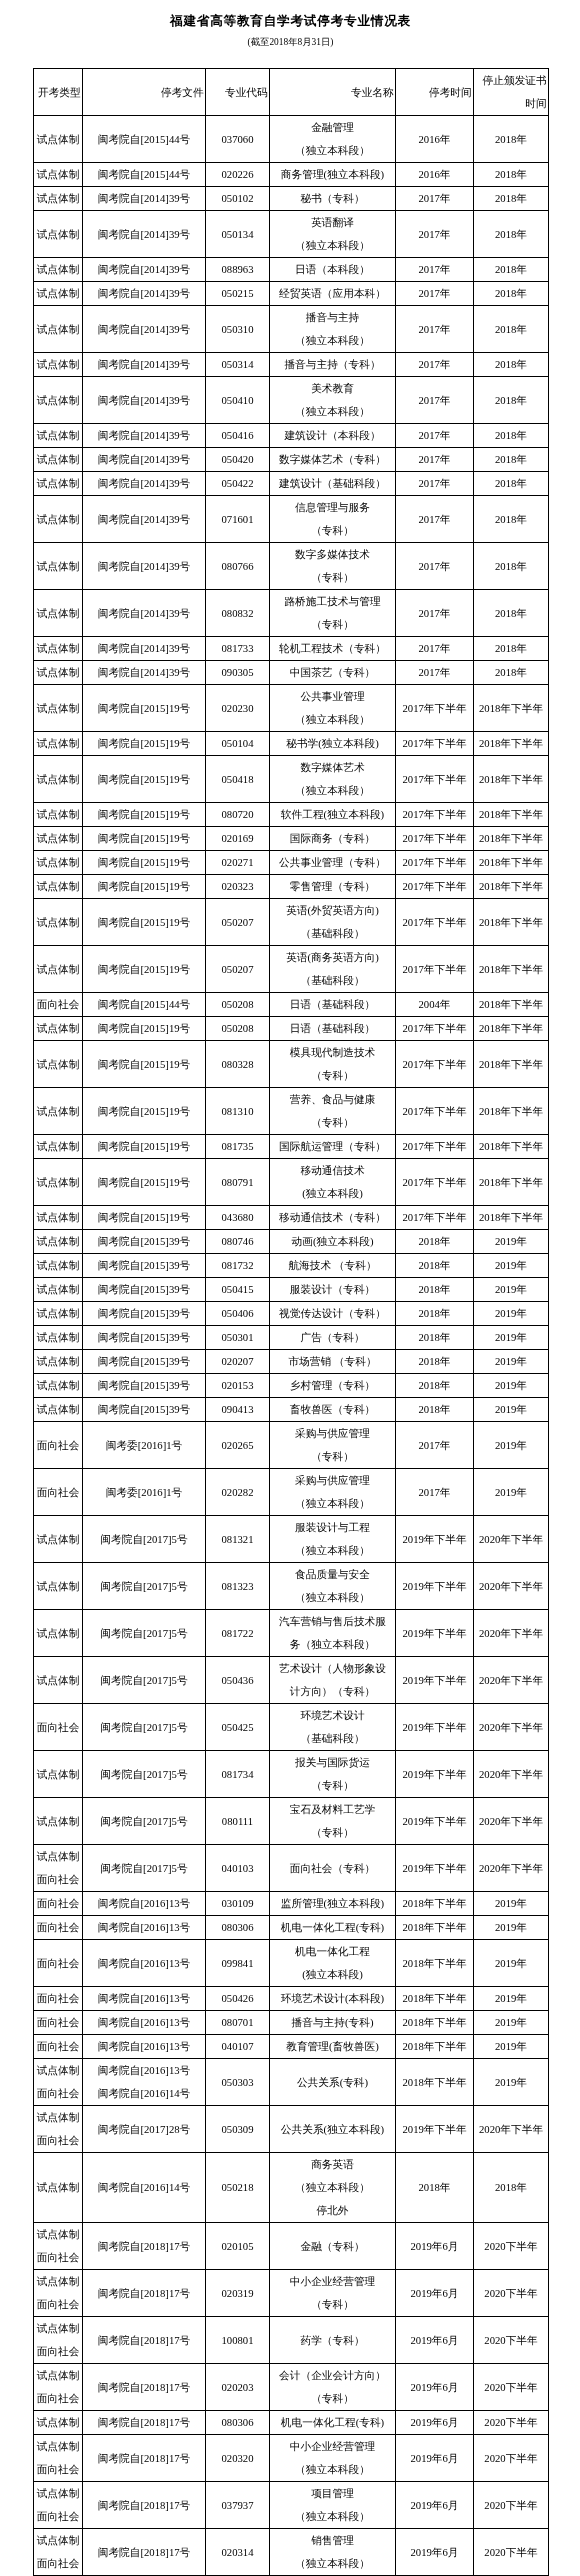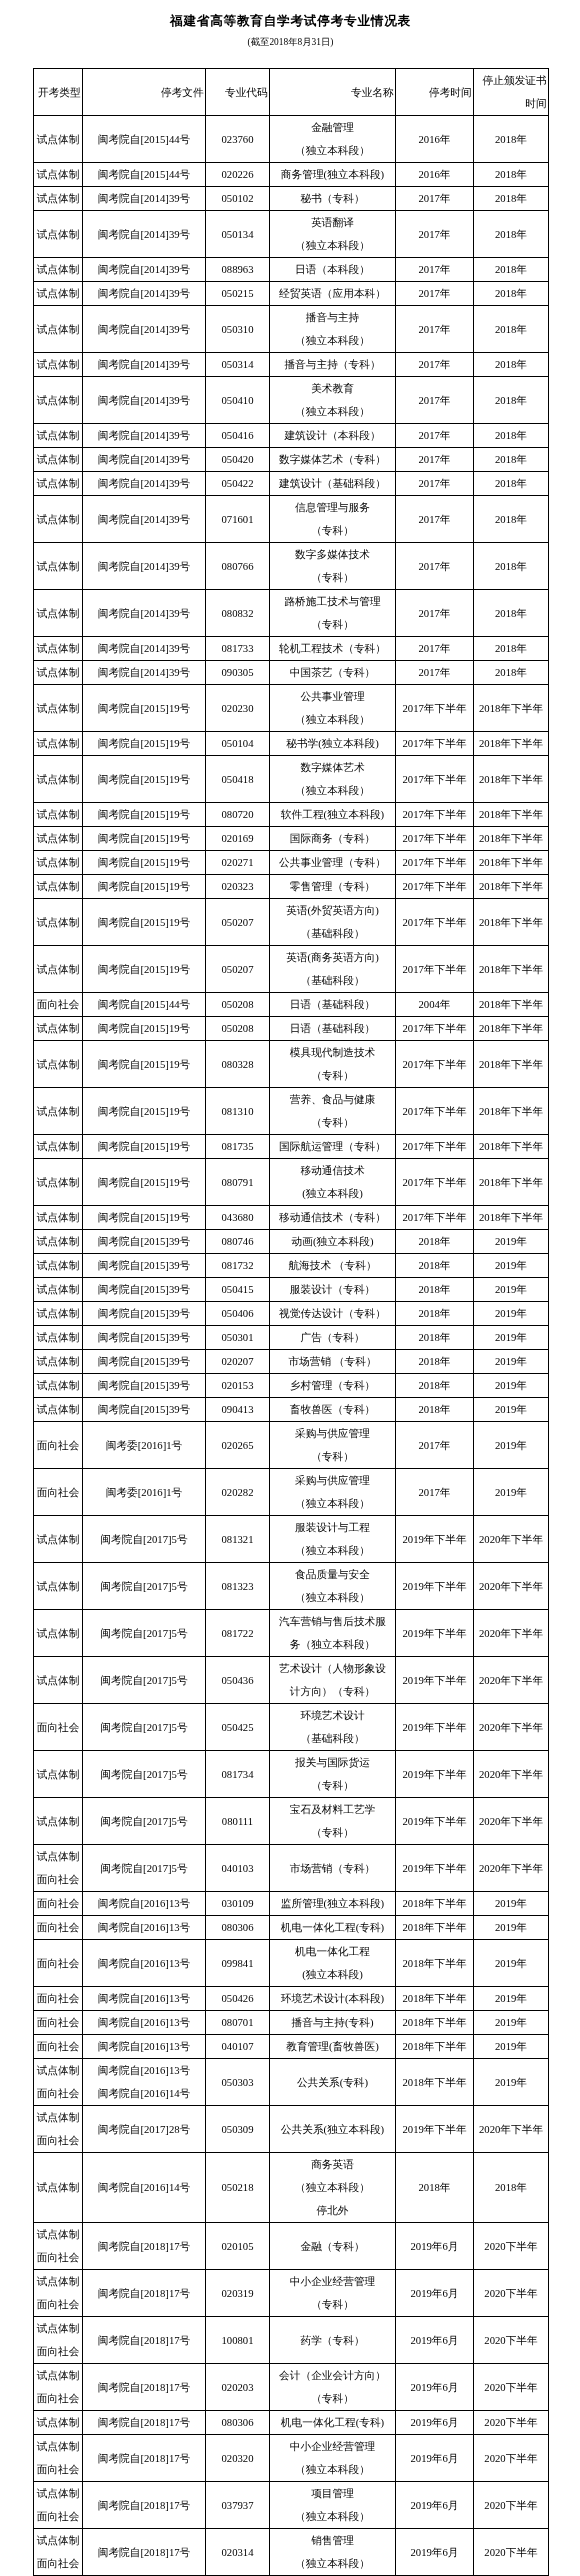--- a/index.html
+++ b/index.html
@@ -86,21 +86,21 @@
           <th>专业代码</th>
           <th>专业名称</th>
           <th>停考时间</th>
           <th>停止颁发证书时间</th>
         </tr>
     </thead>
     <tbody>
         <tr>
           <td>试点体制</td>
           <td>闽考院自[2015]44号</td>
-          <td>023760</td>
+          <td>037060</td>
           <td>金融管理
 （独立本科段）</td>
           <td>2016年</td>
           <td>2018年</td>
         </tr>
         <tr>
           <td>试点体制</td>
           <td>闽考院自[2015]44号</td>
           <td>020226</td>
           <td>商务管理(独立本科段)</td>
@@ -511,21 +511,21 @@
           <td>宝石及材料工艺学
 （专科）</td>
           <td>2019年下半年</td>
           <td>2020年下半年</td>
         </tr>
         <tr>
           <td>试点体制
 面向社会</td>
           <td>闽考院自[2017]5号</td>
           <td>040103</td>
-          <td>市场营销（专科）</td>
+          <td>面向社会（专科）</td>
           <td>2019年下半年</td>
           <td>2020年下半年</td>
         </tr>
         <tr>
           <td>面向社会</td>
           <td>闽考院自[2016]13号</td>
           <td>030109</td>
           <td>监所管理(独立本科段)</td>
           <td>2018年下半年</td>
           <td>2019年</td>

